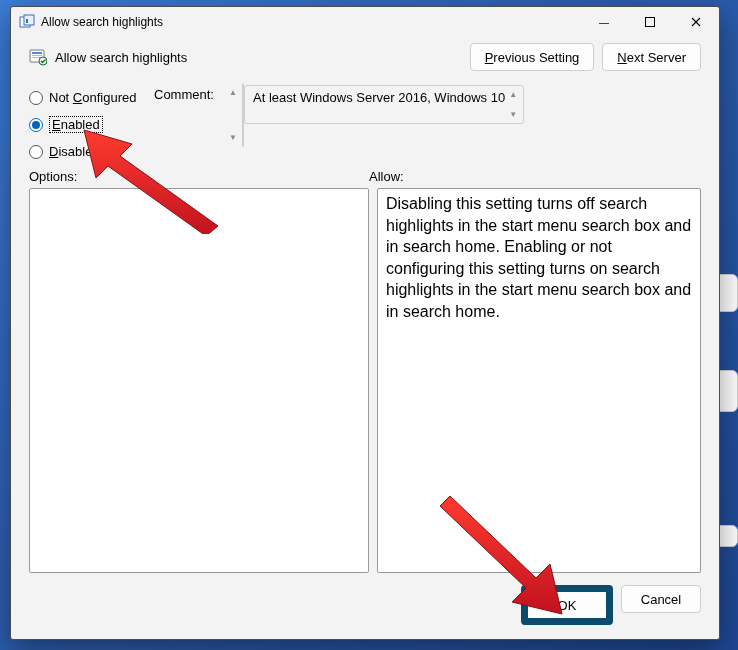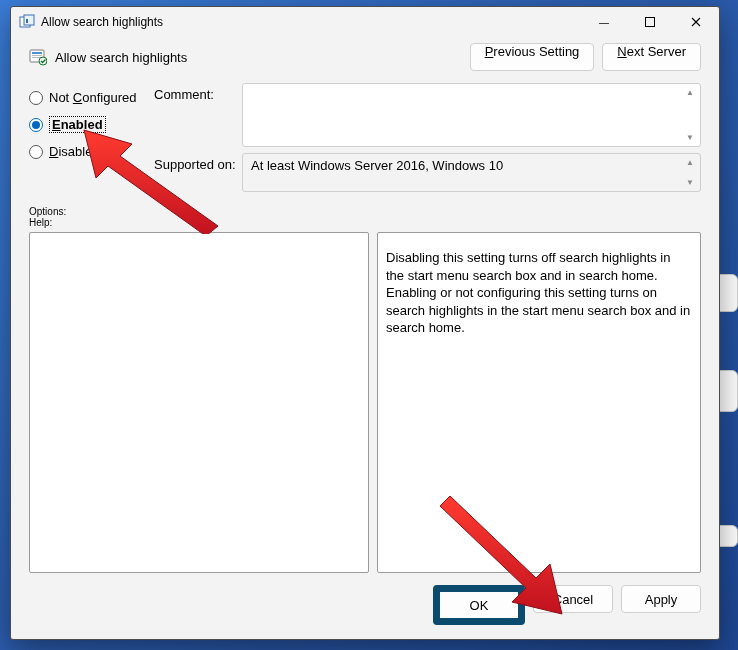--- a/index.html
+++ b/index.html
@@ -7,43 +7,43 @@
   .window{position:absolute;left:10px;top:6px;width:708px;height:632px;background:#f3f3f3;border:1px solid #4b4b4b;border-radius:3px;box-shadow:0 10px 30px rgba(0,0,0,.4);display:flex;flex-direction:column;}
   
   .titlebar{height:30px;display:flex;align-items:center;padding:0 0 0 8px;border-top-left-radius:8px;border-top-right-radius:8px;}
   .titlebar .ticon{width:16px;height:16px;margin-right:6px;display:flex;align-items:center;justify-content:center;}
   .titlebar .title{font-size:12px;flex:1;}
   .winbtn{width:46px;height:30px;display:flex;align-items:center;justify-content:center;font-family:"Segoe UI Symbol",sans-serif;font-size:10px;cursor:default;}
   
   .topsec{display:flex;align-items:center;padding:6px 18px 8px 18px;}
   .policy-icon{width:18px;height:18px;margin-right:8px;display:flex;align-items:center;justify-content:center;}
   .policy-name{flex:1;font-size:13px;}
-  .navbtn{height:26px;padding:0 14px;margin-left:8px;background:#fdfdfd;border:1px solid #cfcfcf;border-radius:4px;font-size:13px;display:flex;cursor:default;}
+  .navbtn{height:26px;padding:0 14px;margin-left:8px;background:#fdfdfd;border:1px solid #cfcfcf;border-radius:4px;font-size:13px;display:flex;align-items:center;cursor:default;}
   
   .configarea{display:flex;padding:4px 18px 4px 18px;}
   .radios{width:125px;display:flex;flex-direction:column;gap:11px;padding-top:7px;}
   .radio{display:flex;align-items:center;gap:6px;cursor:default;}
   .radio .circle{width:14px;height:14px;border:1px solid #555;border-radius:50%;box-sizing:border-box;display:flex;align-items:center;justify-content:center;background:#fff;}
   .radio.selected .circle{border:1px solid #0067c0;}
   .radio.selected .circle::after{content:"";width:8px;height:8px;border-radius:50%;background:#0067c0;}
-  .radio.boxed .lbltxt{border:1px dotted #000;padding:0 2px;font-weight:bold;}
-  .fields{flex:1;display:flex;flex-direction:column;}
+  .radio.boxed .lbltxt{border:1px dotted #000;padding:0 2px;}
+  .fields{flex:1;display:flex;flex-direction:row;}
   .fieldrow{display:flex;margin-bottom:4px;}
   .fieldlabel{width:88px;padding-top:4px;}
   .comment{flex:1;height:64px;background:#fff;border:1px solid #cfcfcf;border-radius:3px;position:relative;box-sizing:border-box;}
   .supp{flex:1;height:39px;background:#f3f3f3;border:1px solid #cfcfcf;border-radius:3px;padding:4px 18px 4px 8px;box-sizing:border-box;font-size:13px;position:relative;}
   .scrollhint{position:absolute;right:4px;top:4px;bottom:4px;width:10px;display:flex;flex-direction:column;justify-content:space-between;color:#888;font-size:8px;pointer-events:none;}
   
-  .labrow{display:flex;padding:6px 18px 4px 18px;font-size:10px;flex-direction:column;}
+  .labrow{display:flex;padding:6px 18px 4px 18px;font-size:13px;}
   .labrow .l1{width:340px;}
   
   .panels{flex:1;display:flex;gap:8px;padding:0 18px 4px 18px;min-height:0;}
   .panel{background:#fff;border:1px solid #9a9a9a;border-radius:2px;box-sizing:border-box;overflow:auto;}
   .panel.options{width:340px;}
-  .panel.help{flex:1;padding:16px 8px;font-size:13px;line-height:1.35;}
+  .panel.help{flex:1;padding:4px 8px;font-size:16px;line-height:1.35;}
   
   .btnrow{display:flex;justify-content:flex-end;gap:8px;padding:8px 18px 14px 18px;}
   .btn{width:78px;height:26px;background:#fdfdfd;border:1px solid #cfcfcf;border-radius:4px;font-size:13px;display:flex;align-items:center;justify-content:center;cursor:default;}
   .btn.default{border:7px solid #0c4a6e;}
   
   .arrow{position:absolute;pointer-events:none;}
   .underline{text-decoration:underline;}
   
   .peek{position:absolute;background:#fff;border:1px solid #d0d0d0;border-radius:6px;}
 </style>
@@ -117,48 +117,46 @@
       <div class="fieldrow">
         <div class="fieldlabel">Comment:</div>
         <div class="comment">
           <div class="scrollhint">
               <span>▲</span>
               <span>▼</span>
             </div>
         </div>
       </div>
       <div class="fieldrow" style="margin-top:2px;">
-        <div class="fieldlabel">Supported on:</div>
         <div class="supp">
           <span>At least Windows Server 2016, Windows 10</span>
           <div class="scrollhint">
               <span>▲</span>
               <span>▼</span>
             </div>
         </div>
       </div>
     </div>
   </div>
 
   <div class="labrow">
     <div class="l1">Options:</div>
-    <div>Help:</div>
+    <div>Allow:</div>
   </div>
 
   <div class="panels">
     <div class="panel options"></div>
     <div class="panel help">
       <span>Disabling this setting turns off search highlights in the start menu search box and in search home. Enabling or not configuring this setting turns on search highlights in the start menu search box and in search home.</span>
     </div>
   </div>
 
   <div class="btnrow">
     <div class="btn default">OK</div>
     <div class="btn">Cancel</div>
-    <div class="btn">Apply</div>
   </div>
 </div>
 
 <svg class="arrow" style="left:78px;top:126px;width:150px;height:108px;" viewBox="0 0 150 108">
   <defs>
     <linearGradient id="g1" x1="0" y1="0" x2="0" y2="1">
       <stop offset="0" stop-color="#ff3b30"></stop>
         <stop offset="1" stop-color="#c1121f"></stop>
     </linearGradient>
   </defs>

